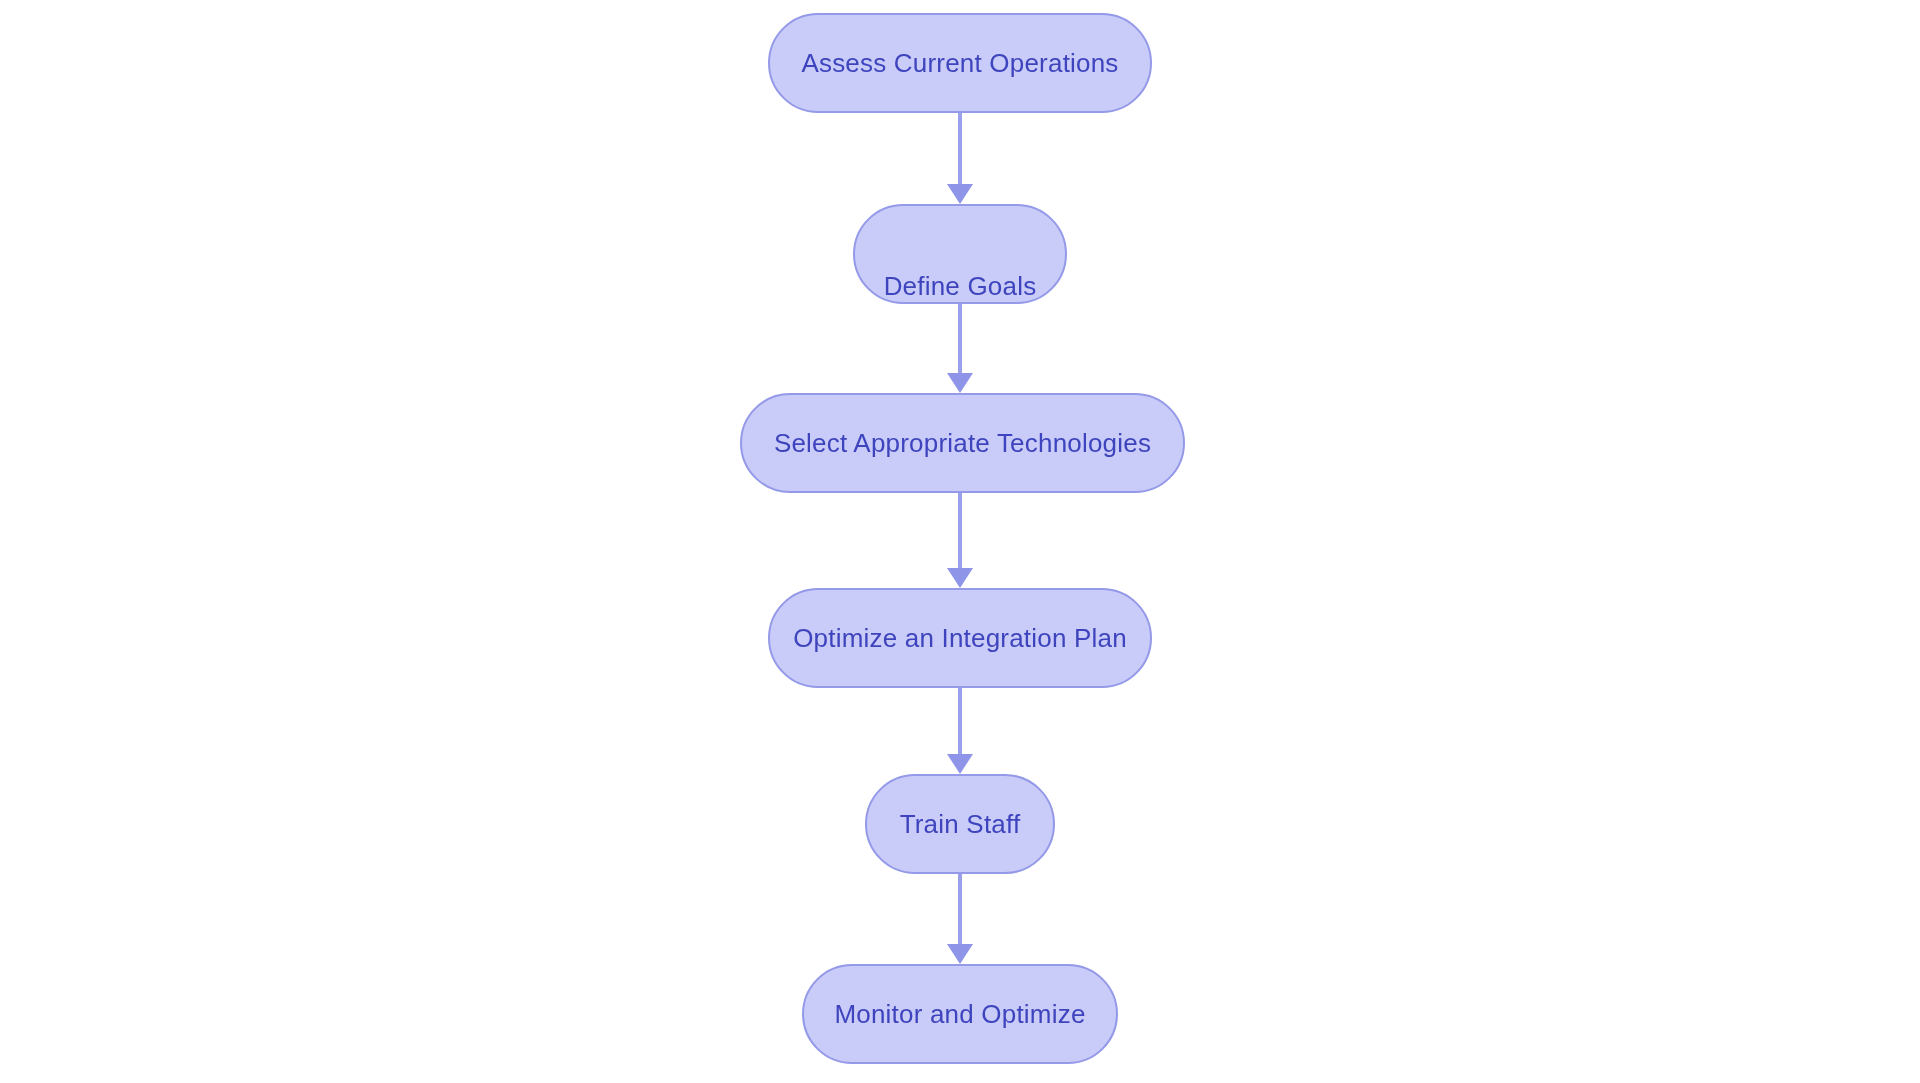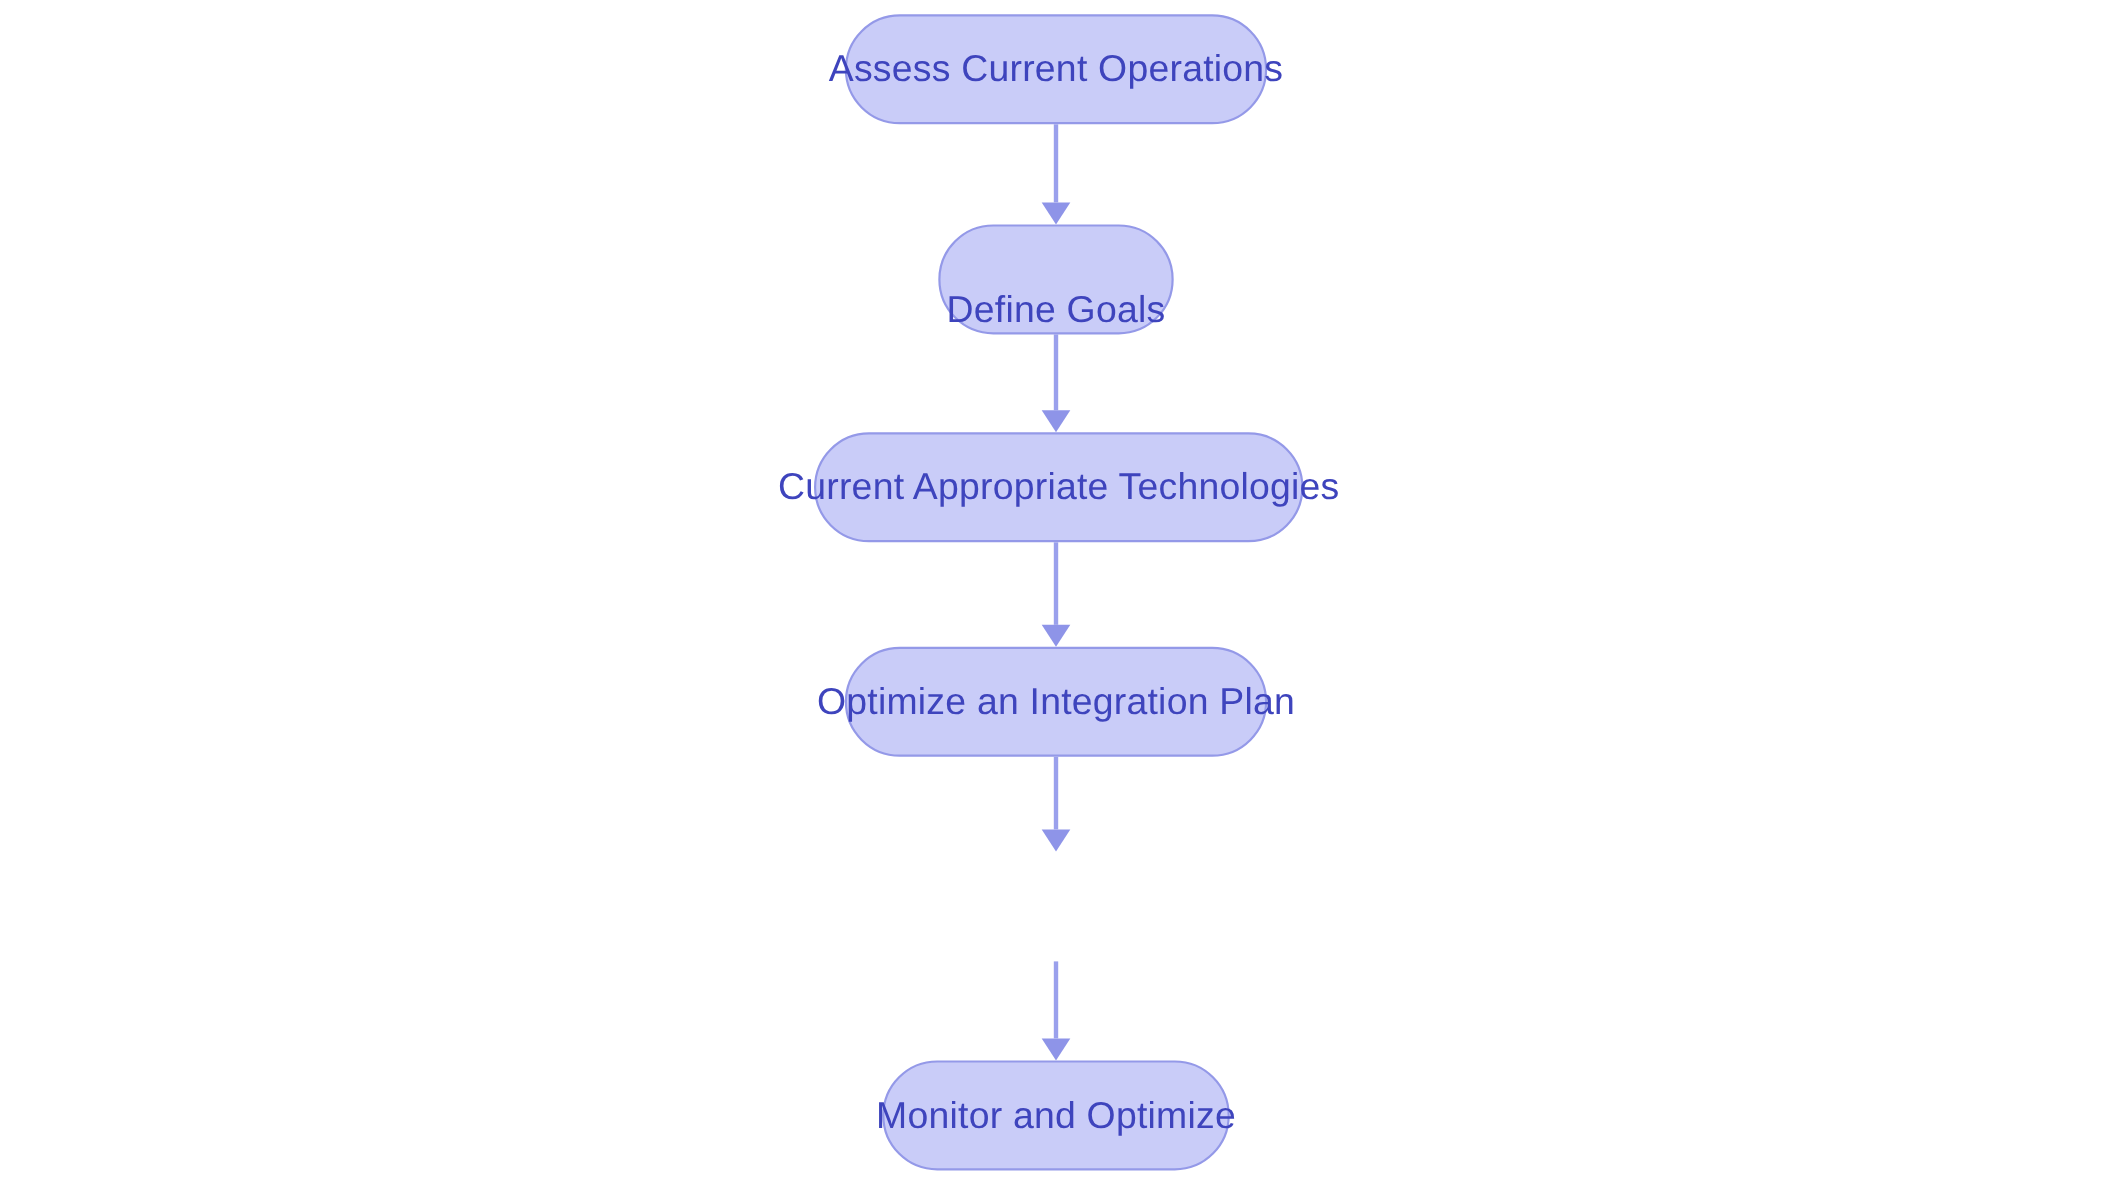--- a/index.html
+++ b/index.html
@@ -21,21 +21,21 @@
     border-radius: 50px;
     background: #c9ccf8;
     border: 2px solid #9499e8;
     box-sizing: border-box;
     display: flex;
     align-items: center;
     justify-content: center;
   }
   .node-label {
     color: #3e44bd;
-    font-size: 34px;
+    font-size: 26px;
     font-weight: 400;
     letter-spacing: 0.2px;
     white-space: nowrap;
     text-align: center;
   }
   
   .n0 { left: 768px; top: 13px;  width: 384px; }
   .n1 { left: 853px; top: 204px; width: 214px; align-items: flex-end; }
   .n2 { left: 740px; top: 393px; width: 445px; }
   .n3 { left: 768px; top: 588px; width: 384px; }
@@ -85,37 +85,40 @@
   <div class="node n1">
     <span class="node-label">Define Goals</span>
   </div>
 
   <div class="arrow a1">
     <div class="arrow-line"></div>
     <div class="arrow-head"></div>
   </div>
 
   <div class="node n2">
-    <span class="node-label">Current Appropriate Technologies</span>
+    <span class="node-label">Select Appropriate Technologies</span>
   </div>
 
   <div class="arrow a2">
     <div class="arrow-line"></div>
     <div class="arrow-head"></div>
   </div>
 
   <div class="node n3">
     <span class="node-label">Optimize an Integration Plan</span>
   </div>
 
   <div class="arrow a3">
     <div class="arrow-line"></div>
     <div class="arrow-head"></div>
   </div>
 
+  <div class="node n4">
+    <span class="node-label">Train Staff</span>
+  </div>
 
   <div class="arrow a4">
     <div class="arrow-line"></div>
     <div class="arrow-head"></div>
   </div>
 
   <div class="node n5">
     <span class="node-label">Monitor and Optimize</span>
   </div>
 

